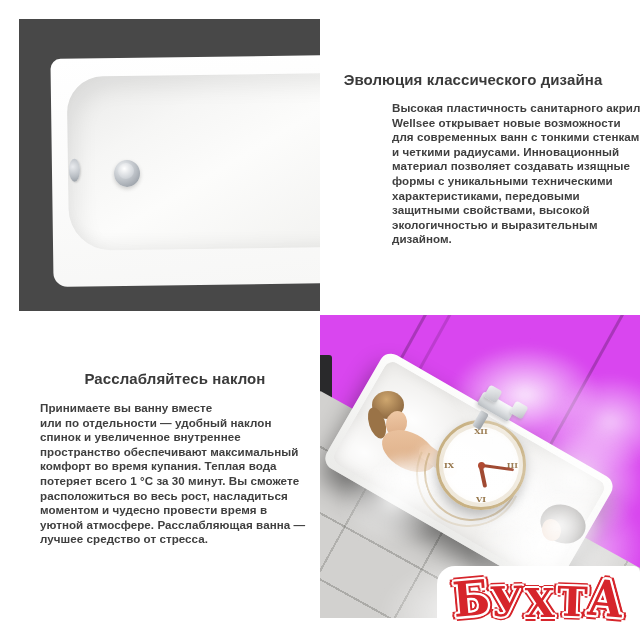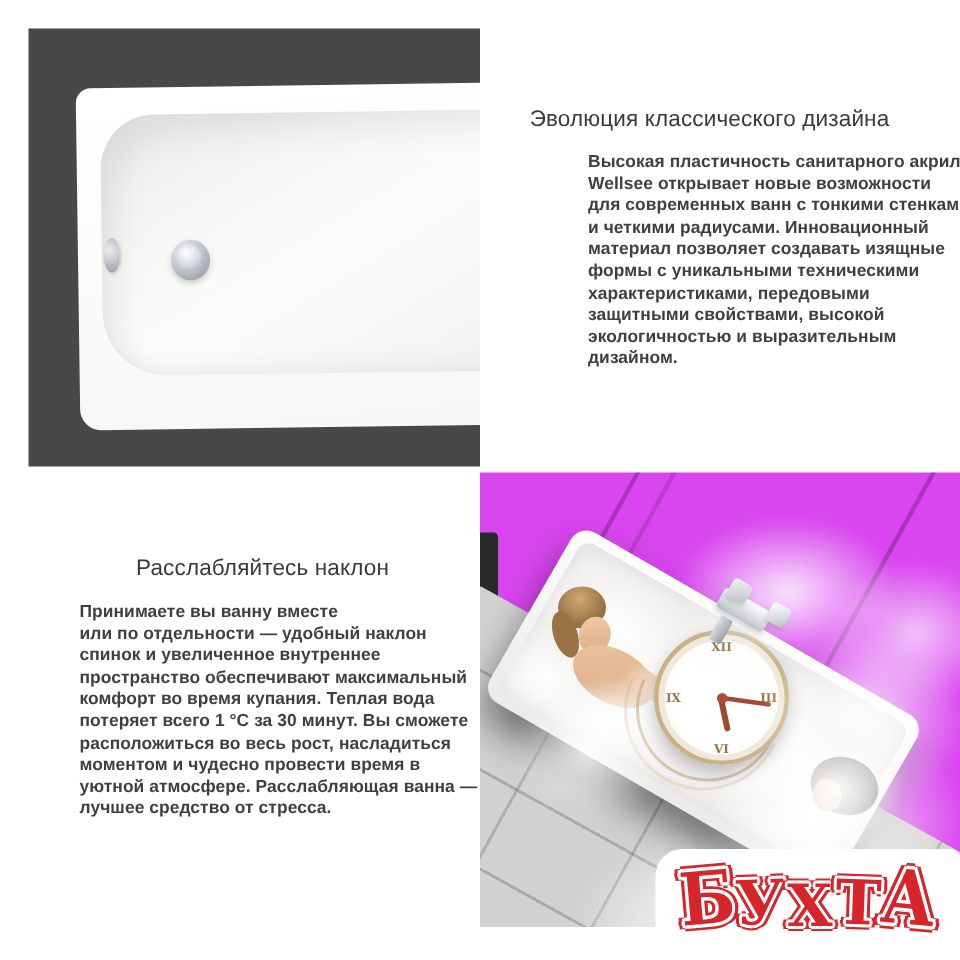--- a/index.html
+++ b/index.html
@@ -1,21 +1,21 @@
 <!DOCTYPE html>
 <html><head>
 <meta charset="utf-8">
 <style>
   html,body{margin:0;padding:0;}
   body{width:640px;height:640px;position:relative;background:#ffffff;
        font-family:"Liberation Sans",sans-serif;overflow:hidden;}
 
   
   .abs{position:absolute;}
-  h3{margin:0;font-size:15px;font-weight:400;color:#3a3a3a;text-align:center;letter-spacing:.1px;}
+  h3{margin:0;font-size:15px;font-weight:700;color:#3a3a3a;text-align:center;letter-spacing:.1px;}
   .body-text{margin:0;font-size:11.6px;line-height:14.6px;font-weight:600;color:#3f3f3f;
              white-space:pre-line;letter-spacing:.05px;}
 
   
   #photo-tub{left:19px;top:19px;width:301px;height:292px;background:#484848;overflow:hidden;}
   .tub-outer{position:absolute;left:33px;top:38px;width:285px;height:228px;
              background:linear-gradient(175deg,#ffffff,#f7f7f6);
              border-radius:10px 0 0 14px;transform:rotate(-0.8deg);}
   .tub-basin{position:absolute;left:16px;top:18px;right:-4px;bottom:36px;
              border-radius:36px 0 0 42px;
@@ -27,21 +27,21 @@
   .drain-cap{position:absolute;left:62px;top:102px;width:26px;height:27px;border-radius:50%;
              background:radial-gradient(circle at 35% 30%,#f0f2f4,#b7bcc2 55%,#878e96);
              box-shadow:0 2px 4px rgba(0,0,0,.18);}
   .drain-cap::after{content:"";position:absolute;left:4px;top:3px;width:16px;height:16px;border-radius:50%;
              background:radial-gradient(circle at 40% 35%,#ffffff,#cfd3d8 70%,#b4bac0);}
 
   
   #design-heading{left:340px;top:71px;width:266px;}
   #design-body{left:348px;top:101px;width:272px;margin-left:44px;}
   #relax-heading{left:47px;top:370px;width:256px;}
-  #relax-body{left:53px;top:401px;width:278px;}
+  #relax-body{left:40px;top:401px;width:278px;}
 
   
   #photo-couple{left:320px;top:315px;width:347px;height:303px;background:#d946ef;overflow:hidden;}
   .seam{position:absolute;background:rgba(0,0,0,.22);}
   .seam1{width:3px;height:200px;left:262px;top:-30px;transform:rotate(29deg);}
   .seam2{width:3px;height:160px;left:76px;top:-30px;transform:rotate(29deg);}
   .seam3{width:260px;height:3px;left:-30px;top:52px;transform:rotate(-61deg);opacity:.6;}
   .towel{left:-3px;top:40px;width:15px;height:72px;background:#29292b;border-radius:3px;}
   .floor{left:-95px;top:165px;width:440px;height:280px;transform:rotate(29deg);
          background:#d2d1cf;

